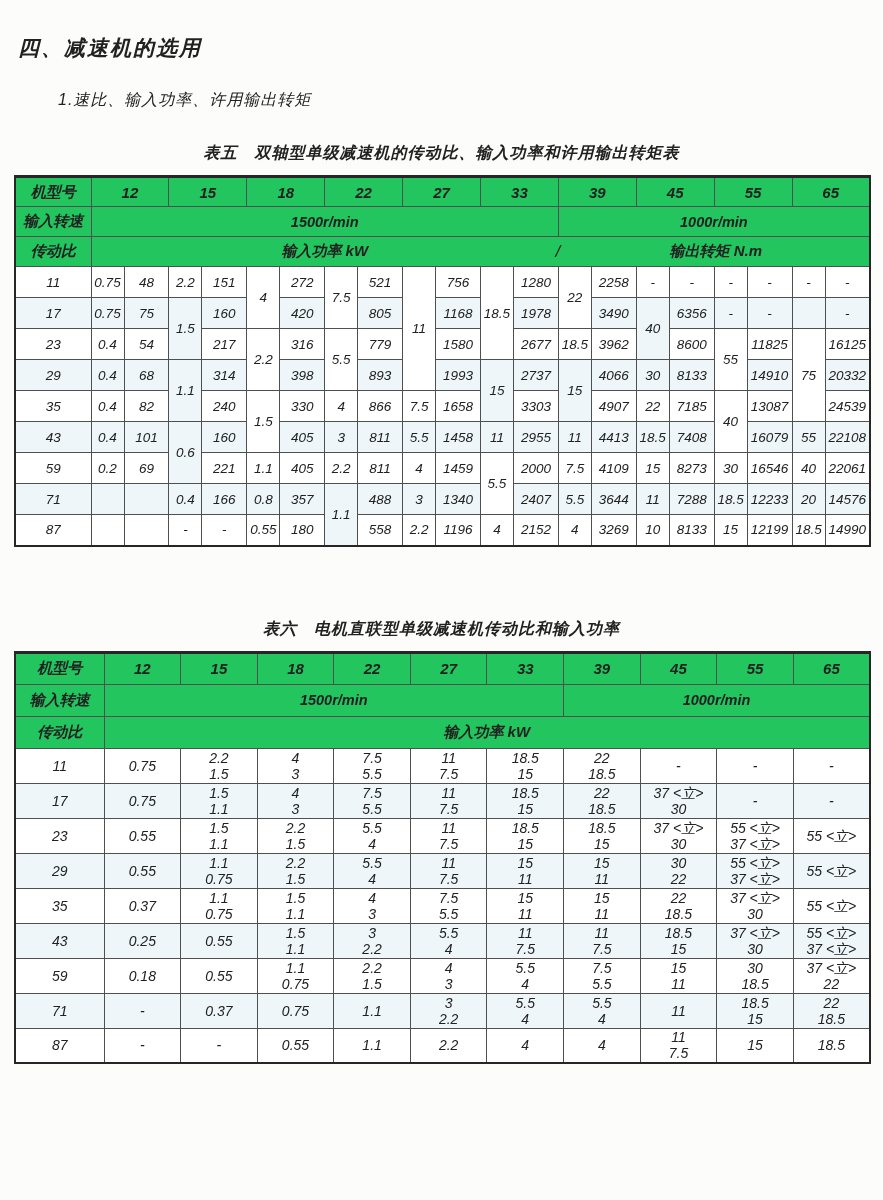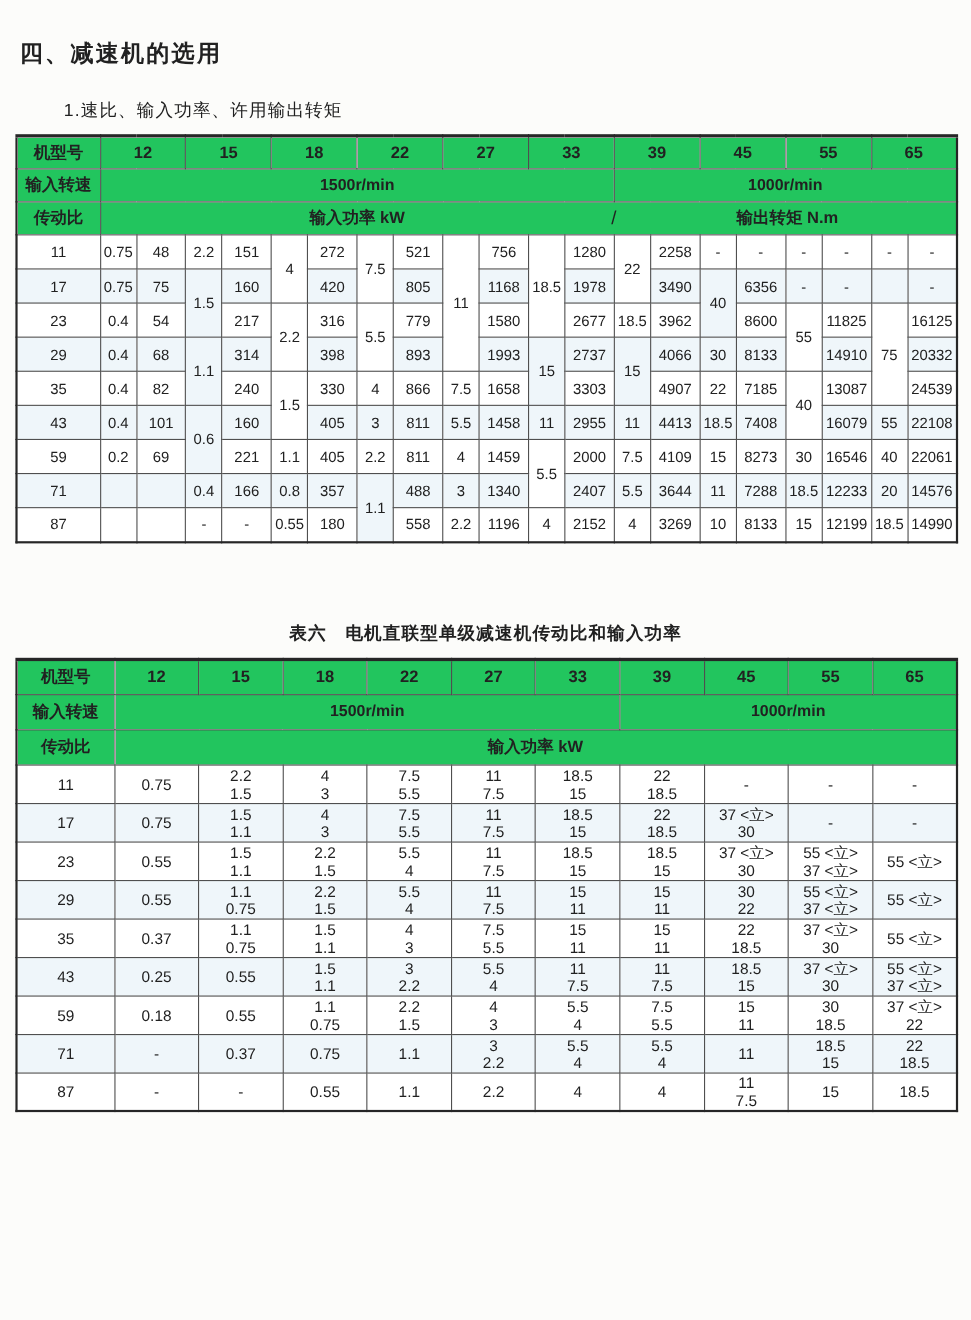--- a/index.html
+++ b/index.html
@@ -1,21 +1,21 @@
 <!DOCTYPE html>
 <html><head>
 <meta charset="utf-8">
 <style>
   html,body{margin:0;padding:0;}
   body{
     width:883px;height:1200px;overflow:hidden;
     background:#fcfcfa;color:#212121;
     font-family:"Liberation Sans","DejaVu Sans",sans-serif;
   }
-  .page{padding:34px 28px 0 14px;}
+  .page{padding:34px 28px 0 14px;font-style:italic;}
   .h1{font-size:21px;font-weight:700;letter-spacing:2px;margin:0 0 0 4px;}
   .h2{font-size:16px;font-weight:400;letter-spacing:1px;margin:28px 0 0 44px;}
   .caption{width:855px;text-align:center;font-size:16px;font-weight:700;letter-spacing:1px;margin-top:32px;}
   .caption.c6{margin-top:72px;}
   table.t{
     width:855px;table-layout:fixed;border-collapse:collapse;margin-top:11px;background:#ffffff;
     border:2px solid #262626;border-top-width:3px;
   }
   .t th,.t td{
     border:1px solid #4f4f4f;text-align:center;vertical-align:middle;
@@ -36,20 +36,21 @@
   .ptwrap .tl{flex:1 1 auto;}
 </style>
 </head>
 <body>
 
 <div class="page">
 
   <div class="h1">四、减速机的选用</div>
   <div class="h2">1.速比、输入功率、许用输出转矩</div>
 
+  <div class="caption">表五　双轴型单级减速机的传动比、输入功率和许用输出转矩表</div>
   <table class="t t5">
     <colgroup>
       <col style="width:76px">
       <col style="width:33px">
         <col style="width:44.9px">
       <col style="width:33px">
         <col style="width:44.9px">
       <col style="width:33px">
         <col style="width:44.9px">
       <col style="width:33px">

